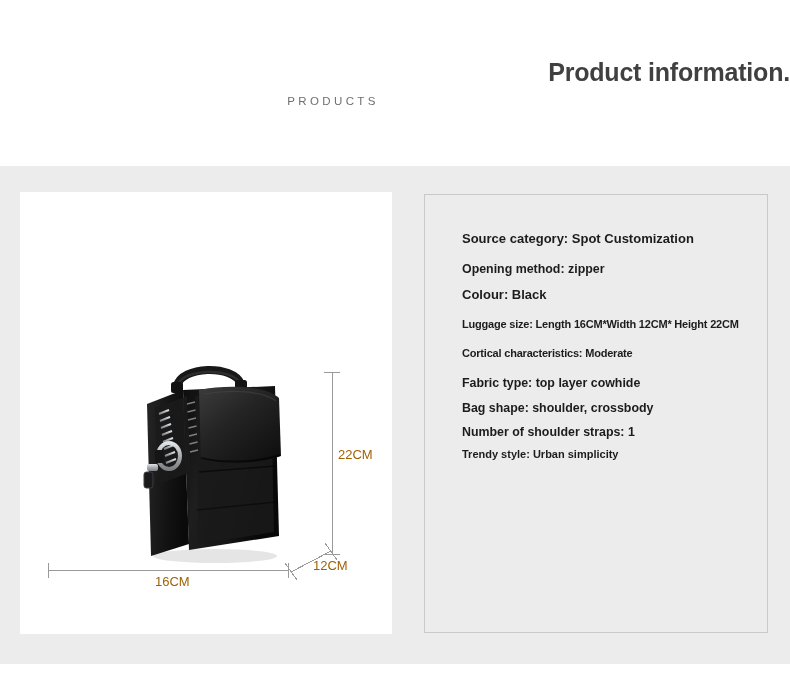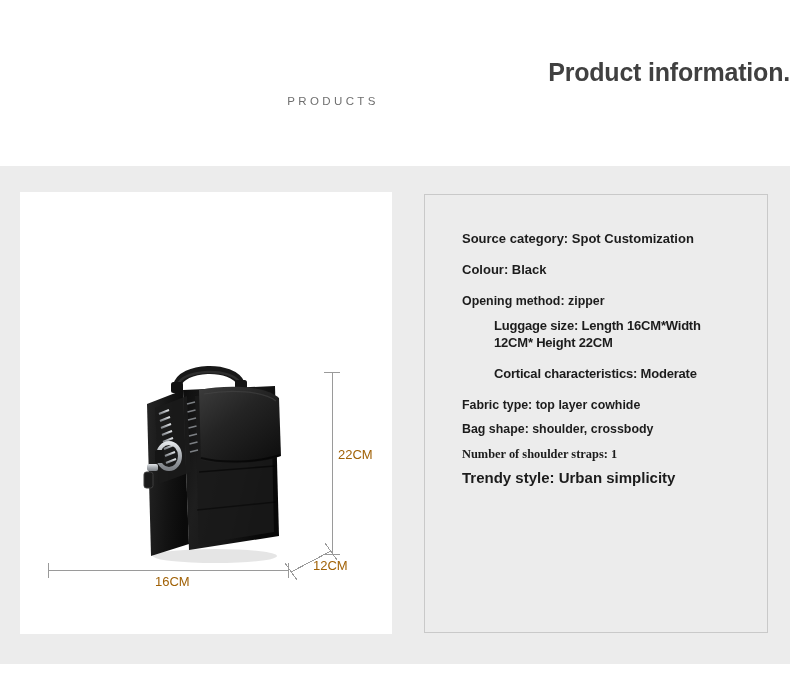--- a/index.html
+++ b/index.html
@@ -99,23 +99,23 @@
     left: 462px; top: 231px;
     width: 280px;
   }
   .spec-item {
     color: #1c1c1c;
     font-weight: bold;
     line-height: 1.26;
   }
   .spec-item.size-lg { font-size: 13px; margin-bottom: 15px; }
   .spec-item.size-md { font-size: 12.4px; margin-bottom: 9px; }
-  .spec-item.size-sm { font-size: 13px; margin-bottom: 15px; letter-spacing: -0.2px; margin-left: 32px; }
-  .spec-item.size-xs { font-size: 15px; margin-bottom: 0; }
-  .spec-item.tight   { margin-bottom: 7px; font-family: Liberation Serif, serif; }
+  .spec-item.size-sm { font-size: 11px; margin-bottom: 15px; letter-spacing: -0.2px; }
+  .spec-item.size-xs { font-size: 11px; margin-bottom: 0; }
+  .spec-item.tight   { margin-bottom: 7px; }
 </style>
 </head>
 <body>
 
 <div id="header">
   <div id="page-title">Product information.</div>
   <div id="page-subtitle">PRODUCTS</div>
 </div>
 
 <div id="body-band"></div>
@@ -219,21 +219,21 @@
 </svg>
 
 <div class="dim-label" id="dim-height-label">22CM</div>
 <div class="dim-label" id="dim-width-label">16CM</div>
 <div class="dim-label" id="dim-depth-label">12CM</div>
 
 <div id="spec-panel"></div>
 
 <div id="spec-list">
   <div class="spec-item size-lg">Source category: Spot Customization</div>
+  <div class="spec-item size-md">Opening method: zipper</div>
   <div class="spec-item size-lg">Colour: Black</div>
-  <div class="spec-item size-md">Opening method: zipper</div>
   <div class="spec-item size-sm">Luggage size: Length 16CM*Width 12CM* Height 22CM</div>
   <div class="spec-item size-sm">Cortical characteristics: Moderate</div>
   <div class="spec-item size-md">Fabric type: top layer cowhide</div>
   <div class="spec-item size-md">Bag shape: shoulder, crossbody</div>
   <div class="spec-item size-md tight">Number of shoulder straps: 1</div>
   <div class="spec-item size-xs">Trendy style: Urban simplicity</div>
 </div>
 
 </body></html>

